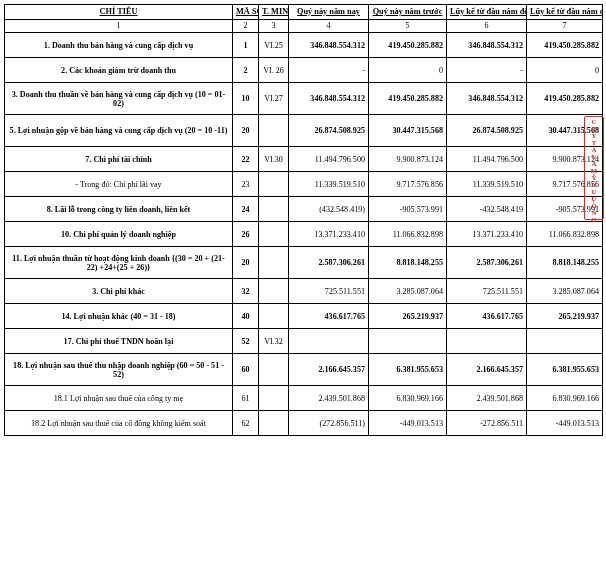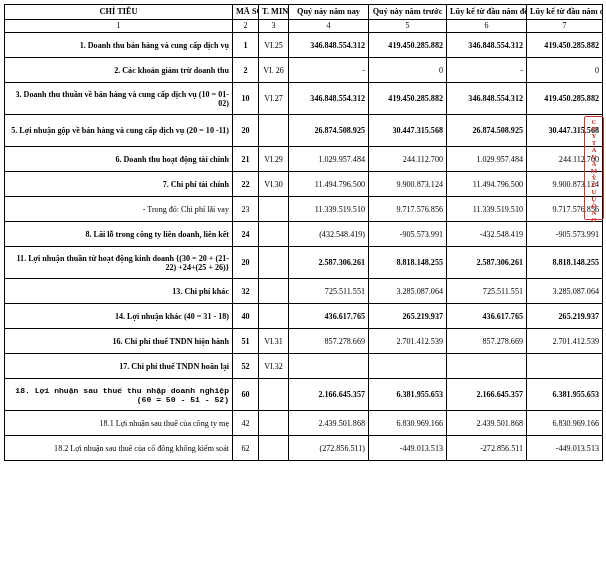--- a/index.html
+++ b/index.html
@@ -35,30 +35,31 @@
     overflow: hidden;
     white-space: nowrap;
   }
   th.h {
     font-weight: bold;
     text-align: center;
     font-size: 8.3px;
     white-space: normal;
     line-height: 1.15;
     padding: 3px 2px;
+    text-decoration: underline;
   }
   col.c-ind { width: 228px; }
   col.c-code { width: 26px; }
   col.c-note { width: 30px; }
   col.c-v1 { width: 80px; }
   col.c-v2 { width: 78px; }
   col.c-v3 { width: 80px; }
   col.c-v4 { width: 76px; }
 
-  td.ind { text-align: right; }
+  td.ind { text-align: center; }
   td.code, td.note { text-align: center; }
   td.num { text-align: right; }
   .b { font-weight: bold; }
   .it { }
   .rownum td {
     text-align: center;
     font-size: 8px;
     padding: 1px 2px;
   }
   .tall td { height: 20px; }
@@ -177,29 +178,20 @@
       <tr class="xtall">
         <td class="ind b" style="white-space:normal;">5. Lợi nhuận gộp về bán hàng và cung cấp dịch vụ (20 = 10 -11)</td>
         <td class="code b">20</td>
         <td class="note"></td>
         <td class="num b">26.874.508.925</td>
         <td class="num b">30.447.315.568</td>
         <td class="num b">26.874.508.925</td>
         <td class="num b">30.447.315.568</td>
       </tr>
 
-      <tr class="tall">
-        <td class="ind b">6. Doanh thu hoạt động tài chính</td>
-        <td class="code b">21</td>
-        <td class="note">VI.29</td>
-        <td class="num">1.029.957.484</td>
-        <td class="num">244.112.700</td>
-        <td class="num">1.029.957.484</td>
-        <td class="num">244.112.700</td>
-      </tr>
 
       <tr class="tall">
         <td class="ind b">7. Chi phí tài chính</td>
         <td class="code b">22</td>
         <td class="note">VI.30</td>
         <td class="num">11.494.796.500</td>
         <td class="num">9.900.873.124</td>
         <td class="num">11.494.796.500</td>
         <td class="num">9.900.873.124</td>
       </tr>
@@ -218,86 +210,86 @@
         <td class="ind b">8. Lãi lỗ trong công ty liên doanh, liên kết</td>
         <td class="code b">24</td>
         <td class="note"></td>
         <td class="num">(432.548.419)</td>
         <td class="num">-905.573.991</td>
         <td class="num">-432.548.419</td>
         <td class="num">-905.573.991</td>
       </tr>
 
 
+      <tr class="tall">
+        <td class="ind b">10. Chi phí quản lý doanh nghiệp</td>
+        <td class="code b">26</td>
+        <td class="note"></td>
+        <td class="num">13.371.233.410</td>
+        <td class="num">11.066.832.898</td>
+        <td class="num">13.371.233.410</td>
+        <td class="num">11.066.832.898</td>
+      </tr>
 
       <tr class="xtall">
         <td class="ind b" style="white-space:normal;">11. Lợi nhuận thuần từ hoạt động kinh doanh {(30 = 20 + (21-22) +24+(25 + 26)}</td>
         <td class="code b">20</td>
         <td class="note"></td>
         <td class="num b">2.587.306.261</td>
         <td class="num b">8.818.148.255</td>
         <td class="num b">2.587.306.261</td>
         <td class="num b">8.818.148.255</td>
       </tr>
 
 
       <tr class="tall">
-        <td class="ind b">13. Chi phí khác</td>
+        <td class="ind b">3. Chi phí khác</td>
         <td class="code b">32</td>
         <td class="note"></td>
         <td class="num">725.511.551</td>
         <td class="num">3.285.087.064</td>
         <td class="num">725.511.551</td>
         <td class="num">3.285.087.064</td>
       </tr>
 
       <tr class="tall">
         <td class="ind b">14. Lợi nhuận khác (40 = 31 - 18)</td>
         <td class="code b">40</td>
         <td class="note"></td>
         <td class="num b">436.617.765</td>
         <td class="num b">265.219.937</td>
         <td class="num b">436.617.765</td>
         <td class="num b">265.219.937</td>
       </tr>
 
 
-      <tr class="tall">
-        <td class="ind b">16. Chi phí thuế TNDN hiện hành</td>
-        <td class="code b">51</td>
-        <td class="note">VI.31</td>
-        <td class="num">857.278.669</td>
-        <td class="num">2.701.412.539</td>
-        <td class="num">857.278.669</td>
-        <td class="num">2.701.412.539</td>
-      </tr>
 
       <tr class="tall">
         <td class="ind b">17. Chi phí thuế TNDN hoãn lại</td>
         <td class="code b">52</td>
         <td class="note">VI.32</td>
         <td class="num"></td>
         <td class="num"></td>
         <td class="num"></td>
         <td class="num"></td>
       </tr>
 
       <tr class="xtall">
-        <td class="ind b" style="white-space:normal;font-family:Liberation Mono, monospace;">18. Lợi nhuận sau thuế thu nhập doanh nghiệp (60 = 50 - 51 - 52)</td>
+        <td class="ind b" style="white-space:normal;">18. Lợi nhuận sau thuế thu nhập doanh nghiệp (60 = 50 - 51 - 52)</td>
         <td class="code b">60</td>
         <td class="note"></td>
         <td class="num b">2.166.645.357</td>
         <td class="num b">6.381.955.653</td>
         <td class="num b">2.166.645.357</td>
         <td class="num b">6.381.955.653</td>
       </tr>
 
       <tr class="tall">
         <td class="ind">18.1 Lợi nhuận sau thuế của công ty mẹ</td>
-        <td class="code">42</td>
+        <td class="code">61</td>
         <td class="note"></td>
         <td class="num">2.439.501.868</td>
         <td class="num">6.830.969.166</td>
         <td class="num">2.439.501.868</td>
         <td class="num">6.830.969.166</td>
       </tr>
 
       <tr class="tall">
         <td class="ind">18.2 Lợi nhuận sau thuế của cổ đông không kiểm soát</td>
         <td class="code">62</td>

